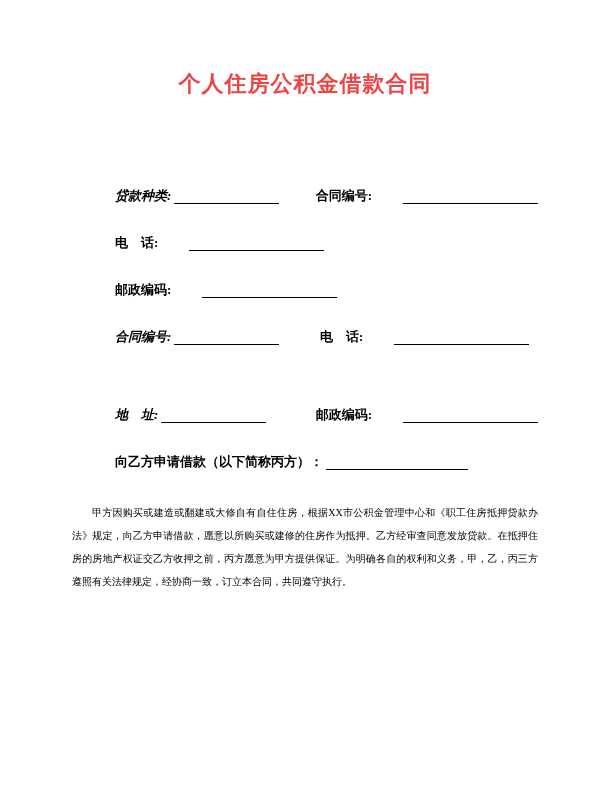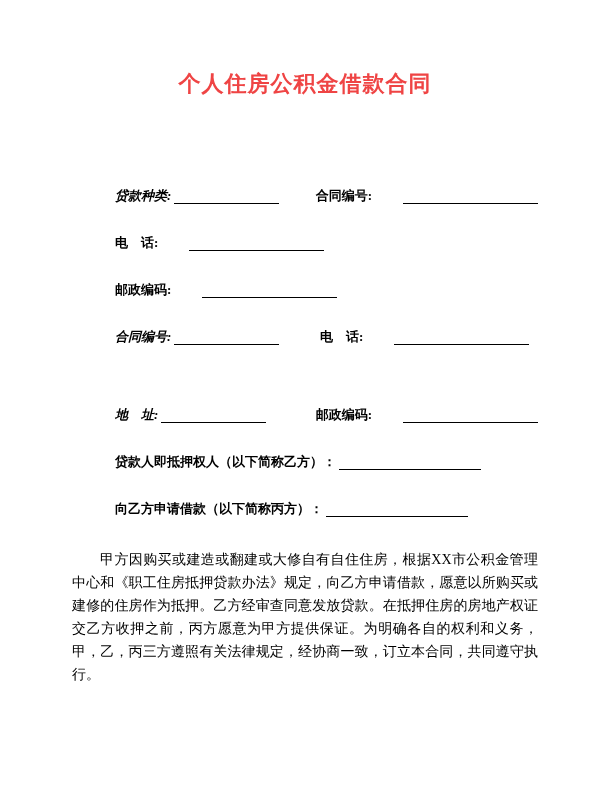--- a/index.html
+++ b/index.html
@@ -61,21 +61,21 @@
     display: inline-block;
     height: 14px;
     border-bottom: 1px solid #000;
     margin-left: 3px;
   }
   .blank-left  { width: 105px; }
   .blank-right { width: 135px; }
   .blank-party { width: 142px; }
   .para {
     margin: 16px 0 0 0;
-    font-size: 14px;
+    font-size: 10px;
     line-height: 23px;
     text-align: justify;
     text-indent: 2em;
     font-weight: normal;
   }
 </style>
 </head>
 <body style="background: rgb(255, 255, 255);">
 
 <div class="page">
@@ -128,24 +128,20 @@
         <span class="label">地　址:</span>
         <span class="blank blank-left"></span>
       </div>
       <div class="cell-right">
         <span class="label">邮政编码:</span>
         <span class="blank blank-right"></span>
       </div>
     </div>
 
 
-    <div class="row">
-      <span class="label">贷款人即抵押权人（以下简称乙方）：</span>
-      <span class="blank blank-party"></span>
-    </div>
 
     <div class="row">
       <span class="label">向乙方申请借款（以下简称丙方）：</span>
       <span class="blank blank-party"></span>
     </div>
 
   </div>
 
   <p class="para">甲方因购买或建造或翻建或大修自有自住住房，根据XX市公积金管理中心和《职工住房抵押贷款办法》规定，向乙方申请借款，愿意以所购买或建修的住房作为抵押。乙方经审查同意发放贷款。在抵押住房的房地产权证交乙方收押之前，丙方愿意为甲方提供保证。为明确各自的权利和义务，甲，乙，丙三方遵照有关法律规定，经协商一致，订立本合同，共同遵守执行。</p>
 

